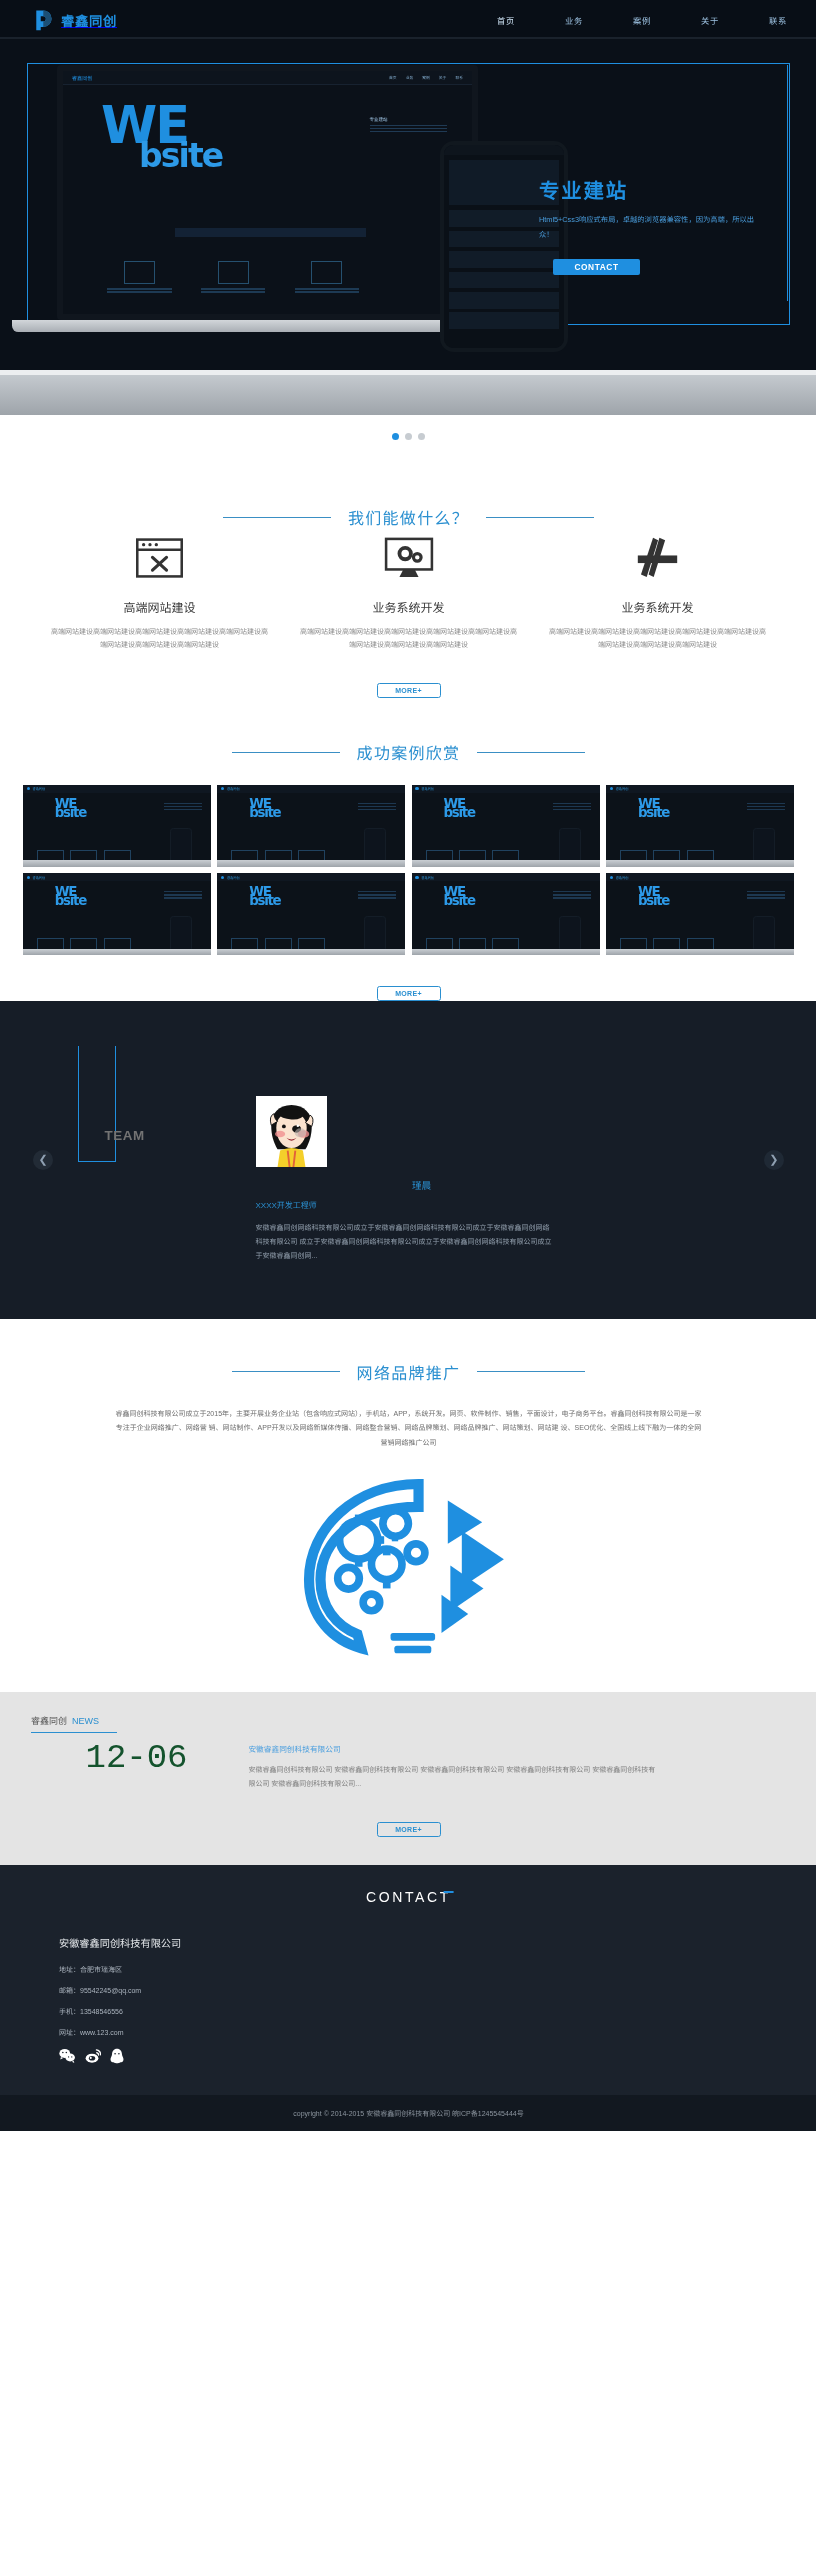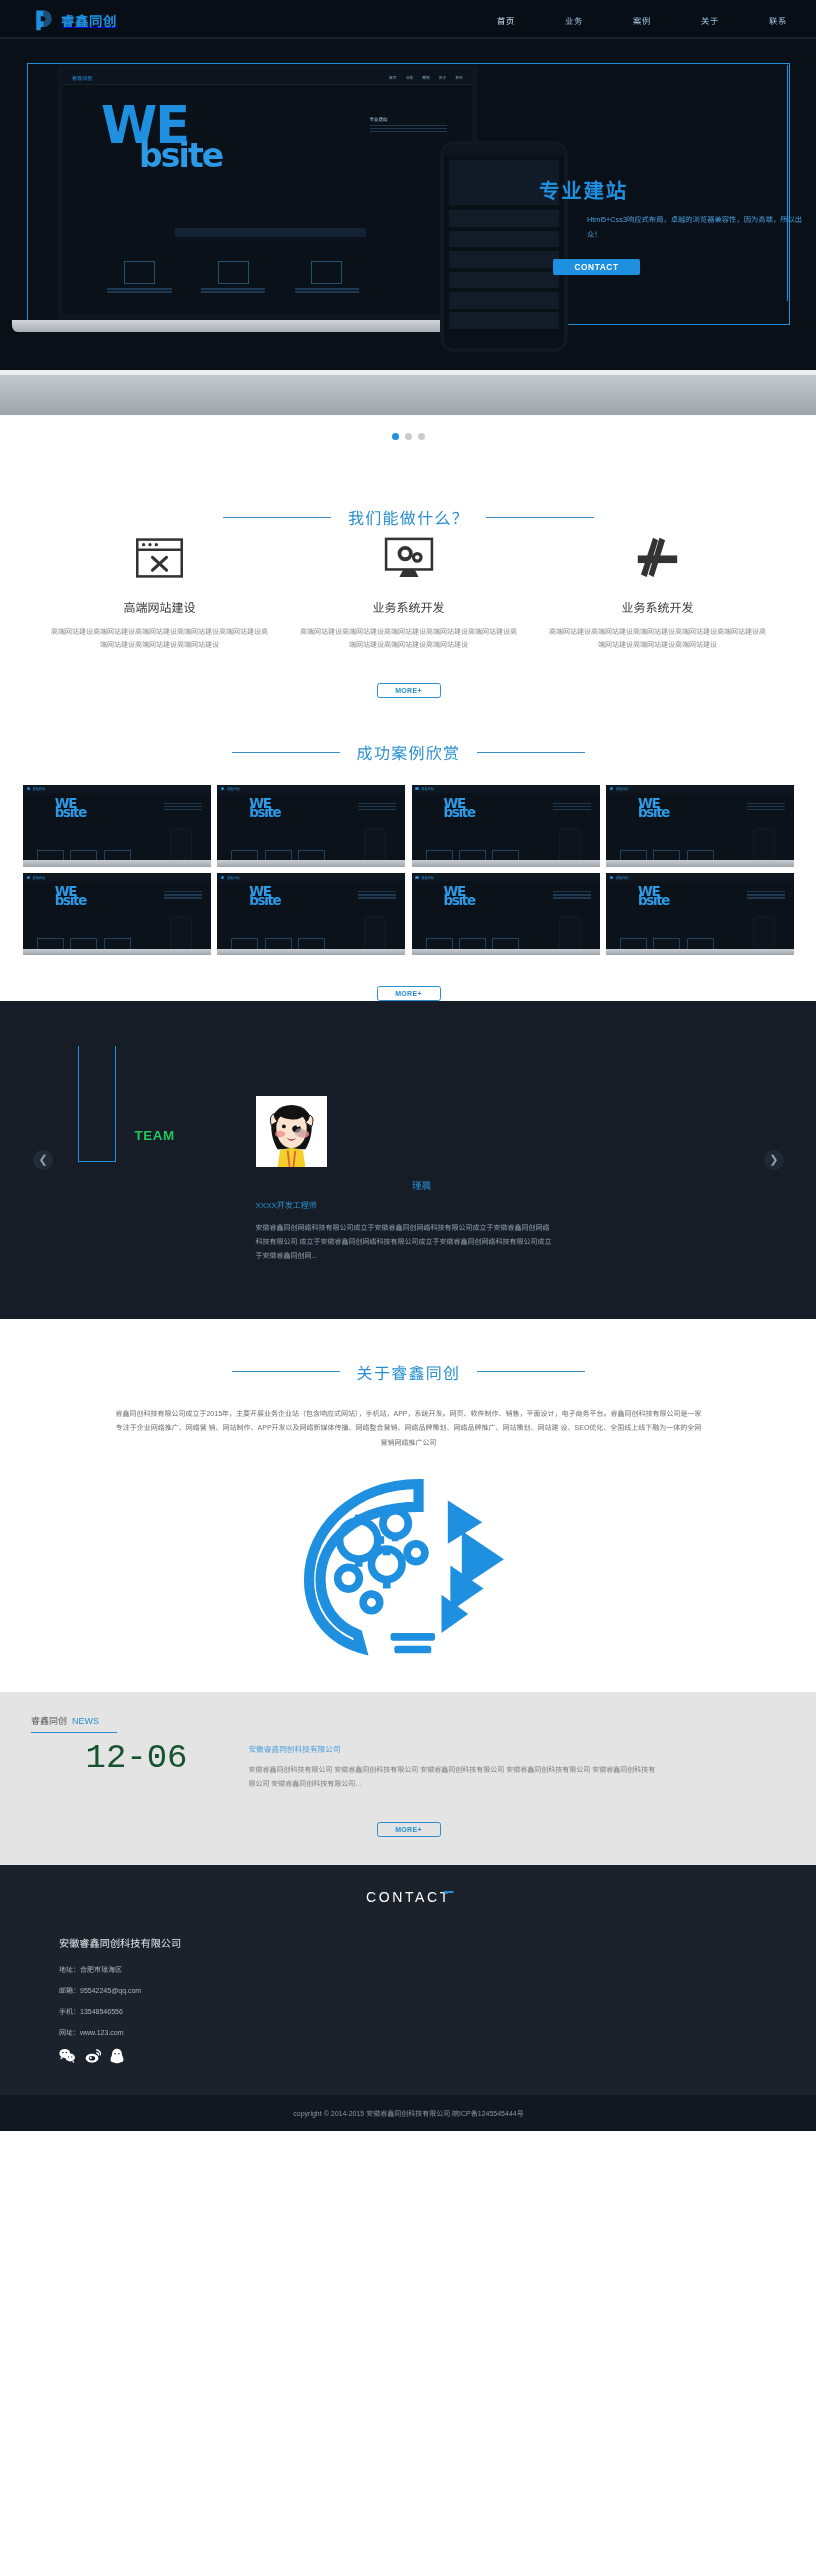--- a/index.html
+++ b/index.html
@@ -75,21 +75,21 @@
   .phone-hero{margin:5.1px;height:45px;background:#101b27;}
   .phone-rows{margin:5.1px;}
   .phone-row{height:16.6px;background:#111c28;margin-bottom:3.8px;}
   .hero-copy{
     position:absolute;left:539px;top:135px;width:242px;z-index:5;
   }
   .hero-title{
     color:#1f8fe0;font-size:20.4px;font-weight:700;letter-spacing:1.9px;margin-bottom:9px;
   }
   .hero-sub{
-    color:#4a9ede;font-size:7.3px;line-height:2.0;width:223px;margin-bottom:16.6px;margin-left:48px;
+    color:#4a9ede;font-size:7.3px;line-height:2.0;width:223px;margin-bottom:16.6px;
   }
   .hero-btn{
     display:block;width:87px;height:16.6px;line-height:16.6px;text-align:center;
     background:#1f8fe0;color:#fff;font-size:8.3px;letter-spacing:0.6px;
     border-radius:1.9px;text-decoration:none;margin-left:14px;font-weight:600;
   }
   .hero-vline{position:absolute;right:29px;top:25.5px;width:1.3px;height:236px;background:#1f8fe0;}
   .hero-desk{
     position:absolute;left:0;bottom:0;width:817px;height:45px;
     background:linear-gradient(#c9ced3,#9ea4aa);
@@ -137,21 +137,21 @@
   .case-cards b{display:block;width:27px;height:11.5px;border:0.6px solid #20425f;}
   .case-foot{position:absolute;left:0;bottom:0;width:100%;height:6.4px;background:linear-gradient(#c9ced3,#9ea4aa);}
   
   .team{width:817px;background:#161d27;position:relative;padding:45px 0 56px;}
   .team-inner{width:702px;margin:0 auto;display:flex;position:relative;}
   .team-brace{
     position:absolute;left:20.4px;top:0px;width:38px;height:116px;
     border:1.9px solid #1f8fe0;border-top:none;
   }
   .team-brace-label{
-    position:absolute;left:77px;top:82px;color:#22c55e;font-size:13.4px;font-weight:700;letter-spacing:0.6px;
+    position:absolute;left:47px;top:82px;color:#737373;font-size:13.4px;font-weight:700;letter-spacing:0.6px;
   }
   .team-card{margin-left:198px;width:332px;padding-top:50px;}
   .team-photo{
     width:71px;height:71px;background:#fff;overflow:hidden;position:relative;margin-bottom:10.2px;
   }
   .team-name{color:#2a8fd0;font-size:9.6px;margin-bottom:7px;text-align:center;}
   .team-role{color:#2a8fd0;font-size:8px;margin-bottom:11px;}
   .team-desc{color:#93a0ae;font-size:7px;line-height:2.0;width:300px;}
   .arrow{
     position:absolute;top:50%;margin-top:-10.2px;width:20.4px;height:20.4px;border-radius:50%;
@@ -589,21 +589,21 @@
       <div class="team-name">瑾晨</div>
       <div class="team-role">XXXX开发工程师</div>
       <div class="team-desc">安徽睿鑫同创网络科技有限公司成立于安徽睿鑫同创网络科技有限公司成立于安徽睿鑫同创网络科技有限公司 成立于安徽睿鑫同创网络科技有限公司成立于安徽睿鑫同创网络科技有限公司成立于安徽睿鑫同创网...</div>
     </div>
   </div>
 </section>
 
 <section class="about">
   <div class="sec-title">
     <span class="line"></span>
-    <h2>关于睿鑫同创</h2>
+    <h2>网络品牌推广</h2>
     <span class="line"></span>
   </div>
   <p class="about-text">睿鑫同创科技有限公司成立于2015年，主要开展业务企业站（包含响应式网站），手机站，APP，系统开发。网页、软件制作、销售，平面设计，电子商务平台。睿鑫同创科技有限公司是一家专注于企业网络推广、网络营 销、网站制作、APP开发以及网络新媒体传播、网络整合营销、网络品牌策划、网络品牌推广、网站策划、网站建 设、SEO优化、全国线上线下融为一体的全网营销网络推广公司</p>
   <div class="bulb-wrap">
     <span>
       <svg width="300" height="191" viewBox="0 0 470 300">
         <path d="M250 22 C150 22 78 92 78 172 c0 60 38 96 82 108 l0 0 l-6 -22 c-34 -14 -58 -44 -58 -86 c0 -62 58 -114 154 -114z" fill="none" stroke="#1f8fe0" stroke-width="16" stroke-linecap="round"></path>
         <path d="M250 26 C340 26 406 90 406 170 c0 82 -70 122 -118 124" fill="none" stroke="#1f8fe0" stroke-width="16" stroke-linecap="round" opacity="0"></path>
         <g fill="#1f8fe0">
           <path d="M300 52 l86 56 -86 56 z" opacity="0"></path>

